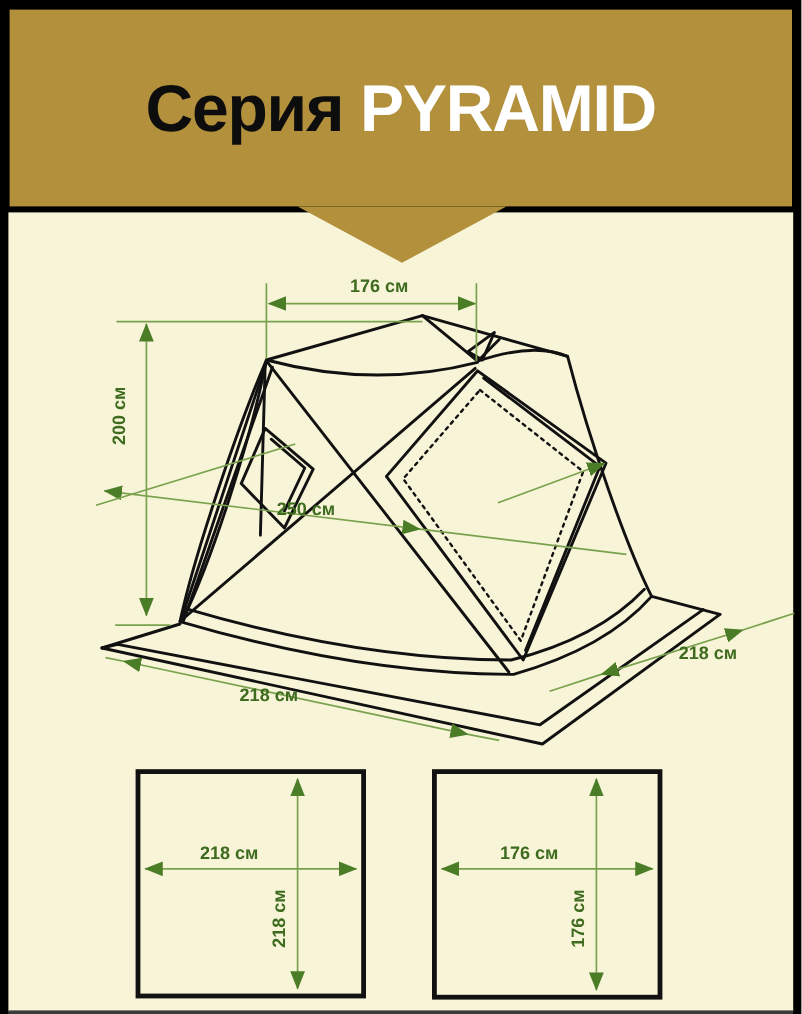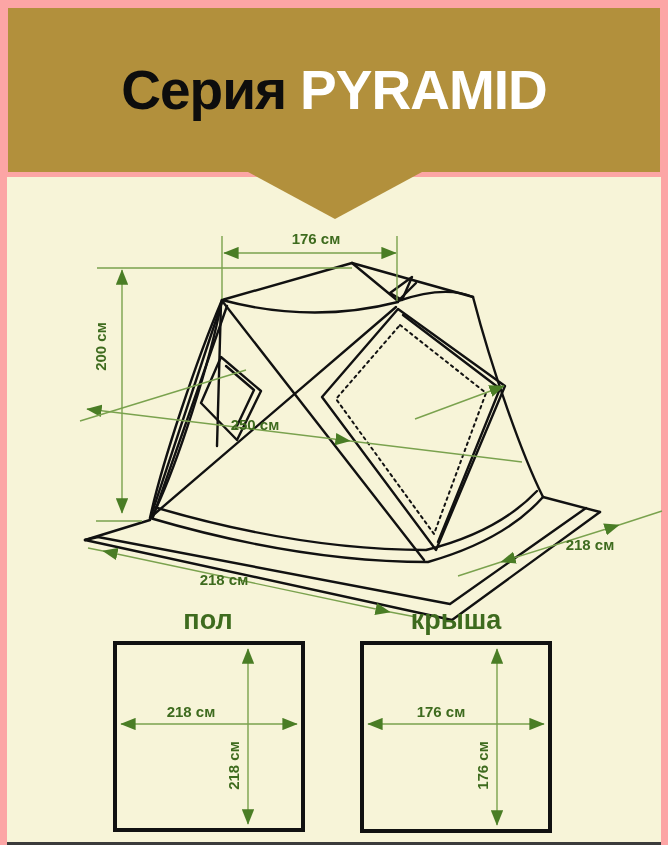--- a/index.html
+++ b/index.html
@@ -1,16 +1,16 @@
 <!DOCTYPE html>
 <html><head>
 <meta charset="utf-8">
 <style>
   html,body{margin:0;padding:0;background:#ffffff;}
-  .page{position:relative;width:668px;height:845px;background:#fca5a5;overflow:hidden;
+  .page{position:relative;width:668px;height:845px;background:#000000;overflow:hidden;
         font-family:"Liberation Sans","DejaVu Sans",sans-serif;}
   .banner{position:absolute;left:8px;top:8px;width:652px;height:164px;background:#b2903c;
           display:flex;align-items:center;justify-content:center;}
   .banner-title{font-size:55px;font-weight:bold;letter-spacing:-1px;white-space:nowrap;}
   .t-series{color:#0d0d0d;margin-right:14px;}
   .t-name{color:#ffffff;}
   .art{position:absolute;left:0;top:0;width:668px;height:845px;}
   .lbl{position:absolute;color:#3e6b1e;font-weight:bold;text-align:center;
        font-size:15px;line-height:17px;white-space:nowrap;}
   .lbl.big{font-size:27px;line-height:28px;}
@@ -115,21 +115,19 @@
       </g>
     </g>
   </svg>
 
   <span class="lbl w120" style="left:256px;top:230px;">176 см</span>
   <span class="lbl rot w80" style="left:60px;top:338px;">200 см</span>
   <span class="lbl w120" style="left:195px;top:416px;">250 см</span>
   <span class="lbl w120" style="left:164px;top:571px;">218 см</span>
   <span class="lbl w120" style="left:530px;top:536px;">218 см</span>
 
-  <span class="lbl big w120" style="left:148px;top:606px;">пол</span>
-  <span class="lbl big w120" style="left:396px;top:606px;">крыша</span>
 
   <span class="lbl w120" style="left:131px;top:703px;">218 см</span>
   <span class="lbl rot w70" style="left:198px;top:757px;">218 см</span>
   <span class="lbl w120" style="left:381px;top:703px;">176 см</span>
   <span class="lbl rot w70" style="left:447px;top:757px;">176 см</span>
 
 </div>
 
 </body></html>

